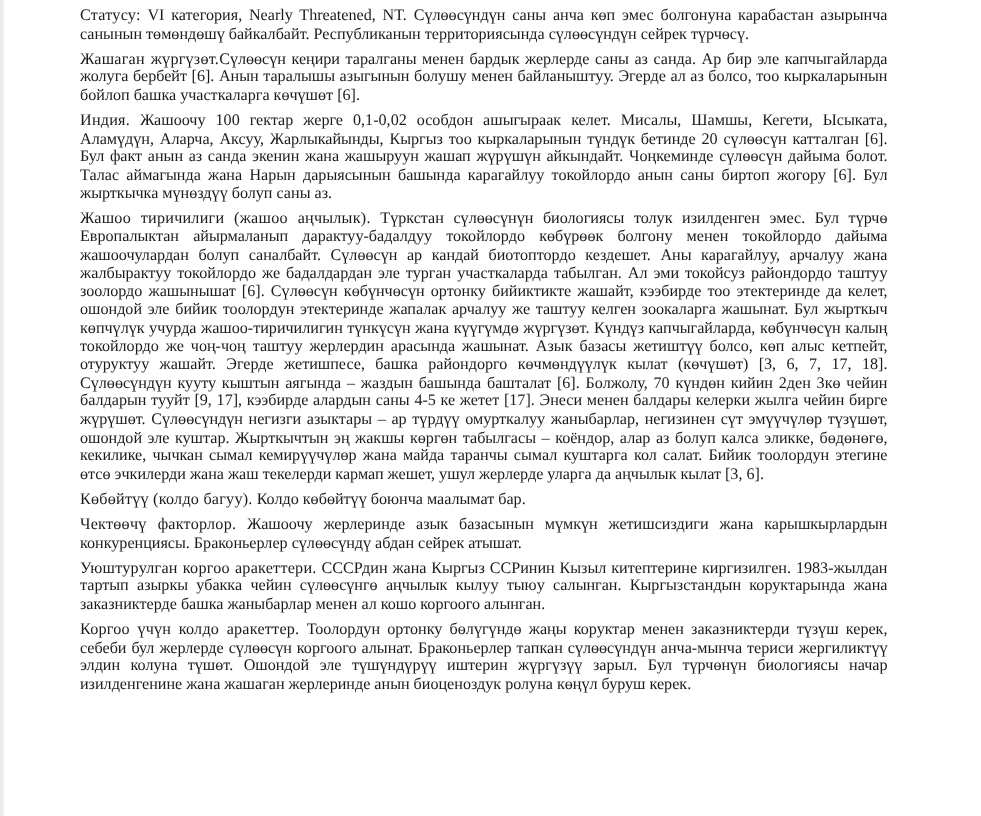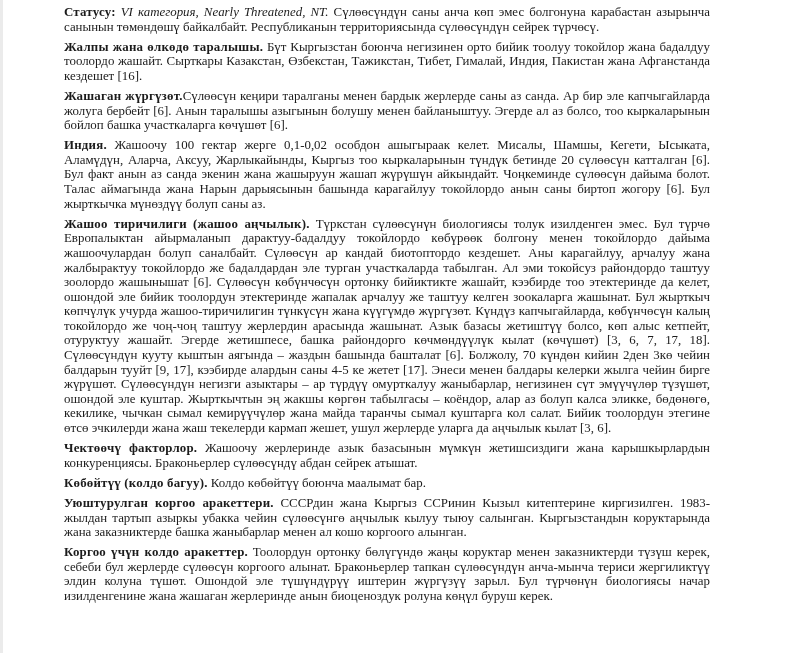--- a/index.html
+++ b/index.html
@@ -30,66 +30,61 @@
     color: #1b1b1b;
   }
   .para {
     margin: 0 0 5.5px 0;
     font-size: 12.9px;
     line-height: 14.6px;
     text-align: justify;
     text-justify: inter-word;
   }
   .run-head {
-    font-weight: bold;
+    font-weight: normal;
     letter-spacing: 0.2px;
     margin-top: 20px;
   }
   .ital {
-    font-style: italic;
   }
 </style>
 </head>
 <body>
 
 <div class="page-edge"></div>
 
 <div class="doc">
 
   <p class="para">
     <span class="run-head">Статусу:</span>
     <span class="ital">VI категория, Nearly Threatened, NT.</span>
     <span>Сүлөөсүндүн саны анча көп эмес болгонуна карабастан азырынча санынын төмөндөшү байкалбайт. Республиканын территориясында сүлөөсүндүн сейрек түрчөсү.</span>
   </p>
 
-  <p class="para">
-    <span class="run-head">Жалпы жана өлкөдө таралышы.</span>
-    <span>Бүт Кыргызстан боюнча негизинен орто бийик тоолуу токойлор жана бадалдуу тоолордо жашайт. Сырткары Казакстан, Өзбекстан, Тажикстан, Тибет, Гималай, Индия, Пакистан жана Афганстанда кездешет [16].</span>
-  </p>
 
   <p class="para"><span class="run-head">Жашаган жүргүзөт.</span><span>Сүлөөсүн кеңири таралганы менен бардык жерлерде саны аз санда. Ар бир эле капчыгайларда жолуга бербейт [6]. Анын таралышы азыгынын болушу менен байланыштуу. Эгерде ал аз болсо, тоо кыркаларынын  бойлоп башка участкаларга көчүшөт [6].</span></p>
 
   <p class="para">
     <span class="run-head">Индия.</span>
     <span>Жашоочу 100 гектар жерге 0,1-0,02 особдон ашыгыраак келет. Мисалы, Шамшы, Кегети, Ысыката, Аламүдүн, Аларча, Аксуу, Жарлыкайынды, Кыргыз тоо кыркаларынын түндүк бетинде 20  сүлөөсүн катталган [6]. Бул факт анын аз санда экенин жана жашыруун жашап жүрүшүн айкындайт. Чоңкеминде сүлөөсүн дайыма болот. Талас аймагында жана Нарын дарыясынын башында карагайлуу токойлордо анын саны биртоп жогору [6]. Бул жырткычка мүнөздүү болуп саны аз.</span>
   </p>
 
   <p class="para">
     <span class="run-head">Жашоо тиричилиги (жашоо аңчылык).</span>
     <span>Түркстан сүлөөсүнүн биологиясы толук изилденген эмес. Бул түрчө Европалыктан айырмаланып дарактуу-бадалдуу токойлордо көбүрөөк болгону менен токойлордо дайыма жашоочулардан болуп саналбайт. Сүлөөсүн ар кандай биотоптордо кездешет. Аны карагайлуу, арчалуу жана жалбырактуу токойлордо же бадалдардан эле турган участкаларда табылган. Ал эми токойсуз райондордо таштуу зоолордо жашынышат [6]. Сүлөөсүн көбүнчөсүн ортонку бийиктикте жашайт, кээбирде тоо этектеринде да келет, ошондой эле бийик тоолордун этектеринде жапалак арчалуу же таштуу келген зоокаларга жашынат. Бул жырткыч көпчүлүк учурда жашоо-тиричилигин түнкүсүн жана күүгүмдө жүргүзөт. Күндүз капчыгайларда, көбүнчөсүн калың токойлордо же чоң-чоң таштуу жерлердин арасында жашынат. Азык базасы жетиштүү болсо, көп алыс кетпейт, отуруктуу жашайт. Эгерде жетишпесе, башка райондорго көчмөндүүлүк кылат (көчүшөт) [3, 6, 7, 17, 18]. Сүлөөсүндүн кууту кыштын аягында – жаздын башында башталат [6]. Болжолу, 70 күндөн кийин 2ден 3кө чейин балдарын тууйт [9, 17], кээбирде алардын саны 4-5 ке жетет [17]. Энеси менен балдары келерки жылга чейин бирге жүрүшөт. Сүлөөсүндүн негизги азыктары – ар түрдүү омурткалуу жаныбарлар, негизинен сүт эмүүчүлөр түзүшөт, ошондой эле куштар. Жырткычтын эң жакшы көргөн табылгасы  – коёндор, алар аз болуп калса эликке, бөдөнөгө, кекилике, чычкан сымал кемирүүчүлөр жана майда таранчы сымал куштарга кол салат. Бийик тоолордун этегине өтсө эчкилерди жана жаш текелерди кармап жешет, ушул жерлерде уларга да аңчылык кылат [3, 6].</span>
   </p>
 
   <p class="para">
-    <span class="run-head">Чектөөчү факторлор.</span>
-    <span>Жашоочу жерлеринде азык базасынын мүмкүн жетишсиздиги жана карышкырлардын конкуренциясы. Браконьерлер сүлөөсүндү абдан сейрек атышат.</span>
+    <span class="run-head">Көбөйтүү (колдо багуу).</span>
+    <span>Колдо көбөйтүү боюнча маалымат бар.</span>
   </p>
 
   <p class="para">
-    <span class="run-head">Көбөйтүү (колдо багуу).</span>
-    <span>Колдо көбөйтүү боюнча маалымат бар.</span>
+    <span class="run-head">Чектөөчү факторлор.</span>
+    <span>Жашоочу жерлеринде азык базасынын мүмкүн жетишсиздиги жана карышкырлардын конкуренциясы. Браконьерлер сүлөөсүндү абдан сейрек атышат.</span>
   </p>
 
   <p class="para">
     <span class="run-head">Уюштурулган коргоо аракеттери.</span>
     <span>СССРдин жана Кыргыз ССРинин Кызыл китептерине киргизилген. 1983-жылдан тартып азыркы убакка чейин сүлөөсүнгө аңчылык кылуу тыюу салынган. Кыргызстандын коруктарында жана заказниктерде башка жаныбарлар менен ал кошо коргоого алынган.</span>
   </p>
 
   <p class="para">
     <span class="run-head">Коргоо үчүн колдо аракеттер.</span>
     <span>Тоолордун ортонку бөлүгүндө жаңы коруктар менен заказниктерди түзүш керек, себеби бул жерлерде сүлөөсүн коргоого алынат. Браконьерлер тапкан сүлөөсүндүн анча-мынча  териси  жергиликтүү элдин колуна түшөт. Ошондой эле түшүндүрүү иштерин жүргүзүү зарыл. Бул түрчөнүн биологиясы начар изилденгенине жана жашаган жерлеринде анын биоценоздук ролуна көңүл буруш керек.</span>

